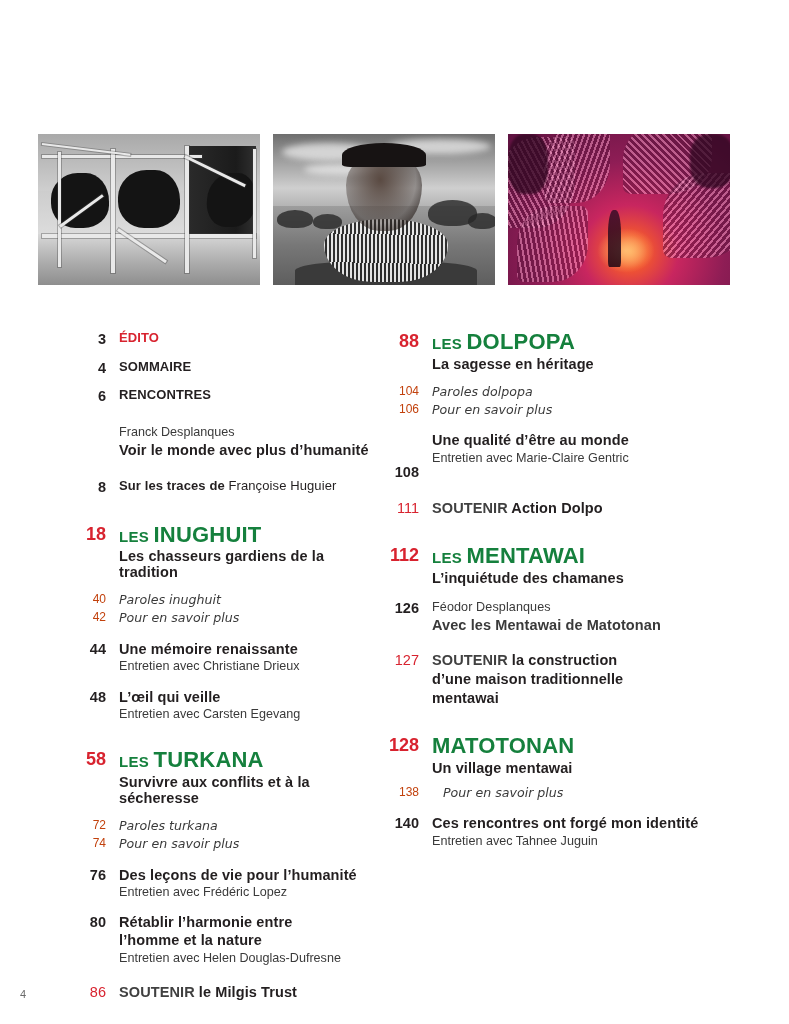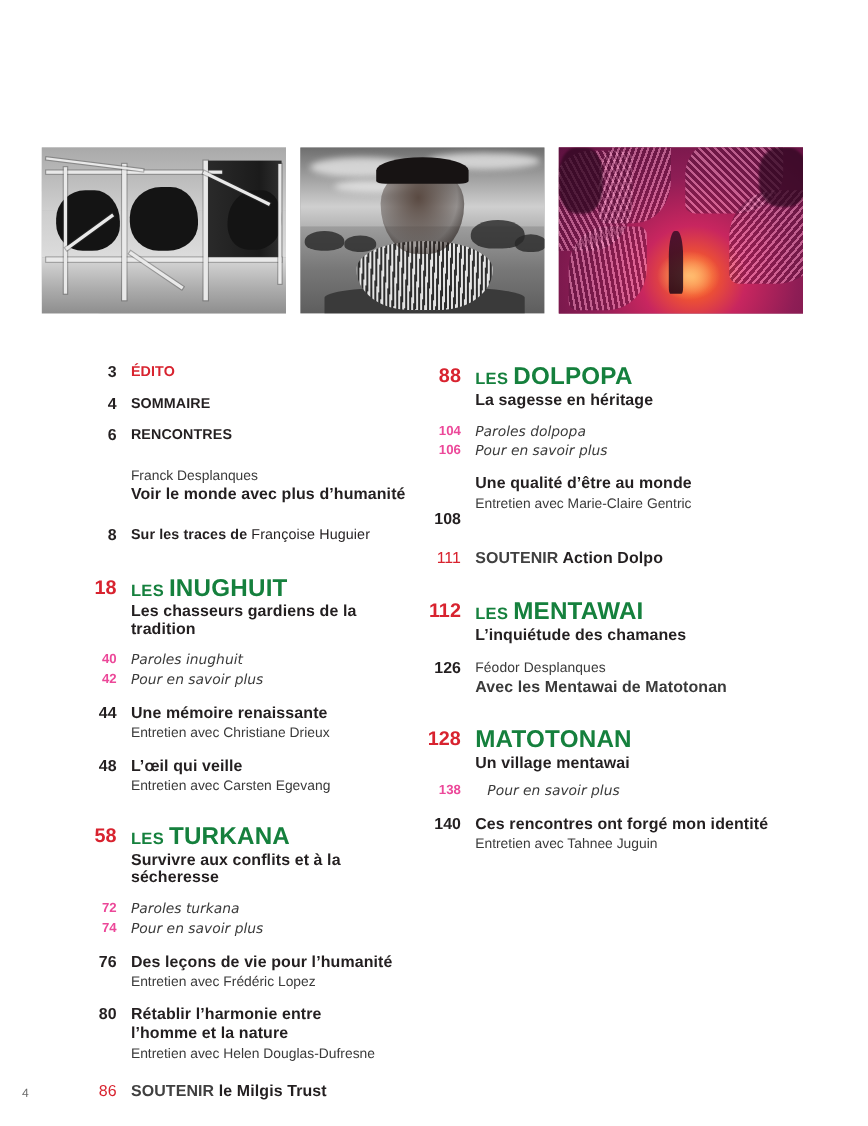--- a/index.html
+++ b/index.html
@@ -180,21 +180,21 @@
   .e-main .t1   { font-size: 13px; font-weight: bold; letter-spacing: .1px; line-height: 1.28; }
 
   .e-section      { margin-top: 20px; margin-bottom: 8px; }
   .e-section .num { font-size: 18px; font-weight: bold; color: #d8232f; padding-top: 1px; }
   .e-section .t1  { color: #15803d; font-weight: bold; line-height: 1.12; }
   .e-section .t1 .les  { font-size: 15px; letter-spacing: .3px; }
   .e-section .t1 .name { font-size: 22px; letter-spacing: .2px; }
   .e-section .t2  { font-size: 14.5px; font-weight: bold; margin-top: 1px; letter-spacing: .1px; }
 
   .e-sub          { margin: 0; }
-  .e-sub .num     { font-size: 12px; color: #ec4899; font-weight: bold; line-height: 1.42; }
+  .e-sub .num     { font-size: 12px; color: #c2410c; font-weight: normal; line-height: 1.42; }
   .e-sub .t1      { font-size: 12.6px; font-style: italic; color: #3a3a3a; line-height: 1.42; font-family: "DejaVu Sans", sans-serif; }
 
   .e-item         { margin-top: 13px; margin-bottom: 0; }
   .e-item .num    { font-size: 14.5px; font-weight: bold; padding-top: 1px; }
   .e-item .t1     { font-size: 14.5px; font-weight: bold; line-height: 1.26; letter-spacing: .1px; }
   .e-item .t2     { font-size: 12.6px; font-weight: normal; color: #3a3a3a; line-height: 1.3; margin-top: 0px; }
 
   .e-credit .t1   { font-size: 12.6px; font-weight: normal; color: #3a3a3a; line-height: 1.35; }
   .e-credit .t2   { font-size: 14.5px; font-weight: bold; line-height: 1.3; letter-spacing: .1px; }
 
@@ -446,20 +446,26 @@
 
 
     <div class="entry e-item e-credit">
       <div class="num" style="width:42px;">126</div>
       <div class="body-col">
         <div class="t1">Féodor Desplanques</div>
         <div class="t2">Avec les Mentawai de Matotonan</div>
       </div>
     </div>
 
+    <div class="entry e-support">
+      <div class="num" style="width:42px;">127</div>
+      <div class="body-col">
+        <div class="t1" style="max-width:226px;"><span class="kw">SOUTENIR</span><span> la construction d’une maison traditionnelle mentawai</span></div>
+      </div>
+    </div>
 
     <div class="entry e-section sp-top-lg">
       <div class="num" style="width:42px;">128</div>
       <div class="body-col">
         <div class="t1"><span class="les"></span><span class="name">MATOTONAN</span></div>
         <div class="t2">Un village mentawai</div>
       </div>
     </div>
 
     <div class="entry e-sub sp-top-xs">

